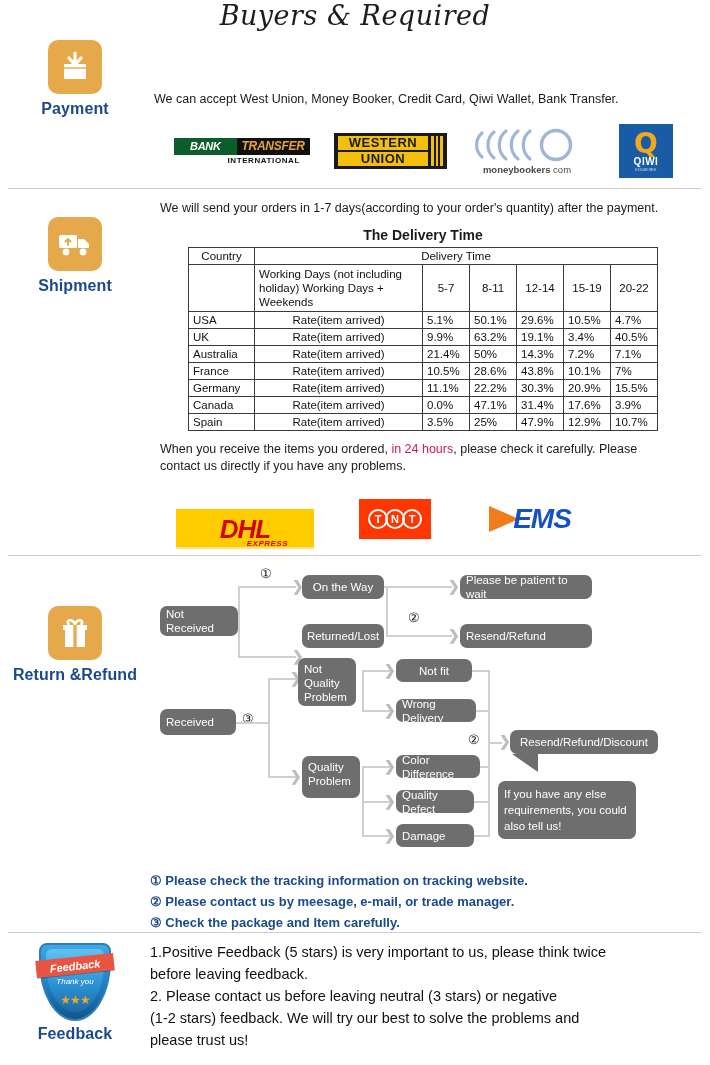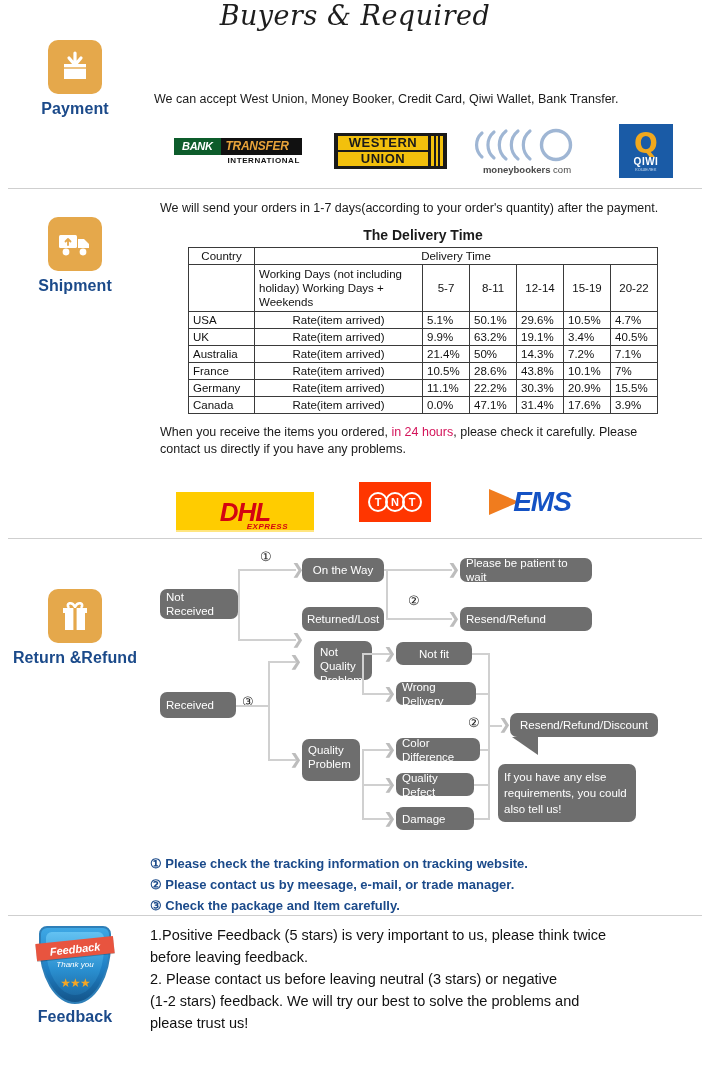--- a/index.html
+++ b/index.html
@@ -53,21 +53,21 @@
   .logo-row {
     display: flex; align-items: center; gap: 0;
     margin-top: 18px; margin-left: 8px;
   }
   .logo-slot { display: flex; align-items: center; justify-content: center; }
 
   
   .bt { width: 128px; }
   .bt-top { display: flex; height: 17px; }
   .bt-green { background: #0d5c2b; color: #ffffff; font-size: 11px; font-weight: bold;
-    display:flex; align-items:center; padding: 0 8px; font-style: italic; letter-spacing:-.3px;}
+    display:flex; align-items:center; padding: 0 16px; font-style: italic; letter-spacing:-.3px;}
   .bt-black { background: #111111; color: #e8a33a; font-size: 12px; font-weight: bold;
     display:flex; align-items:center; padding: 0 5px; font-style: italic; flex:1; letter-spacing:-.3px;}
   .bt-sub { text-align: right; font-size: 8px; font-weight: bold; letter-spacing: .6px;
     color:#111; margin-top:1px; padding-right:2px; }
 
   
   .wu { background: #1a1a1a; width: 113px; height: 36px; padding: 3px 4px;
         display:flex; align-items:center; gap:3px; }
   .wu-txt { flex:1; }
   .wu-l1, .wu-l2 { background: #f2c00c; color:#1a1a1a; font-weight:bold; font-size:13px;
@@ -382,20 +382,29 @@
           </tr>
           <tr>
             <td>Canada</td>
             <td class="rate-cell">Rate(item arrived)</td>
             <td>0.0%</td>
             <td>47.1%</td>
             <td>31.4%</td>
             <td>17.6%</td>
             <td>3.9%</td>
           </tr>
+          <tr>
+            <td>Spain</td>
+            <td class="rate-cell">Rate(item arrived)</td>
+            <td>3.5%</td>
+            <td>25%</td>
+            <td>47.9%</td>
+            <td>12.9%</td>
+            <td>10.7%</td>
+          </tr>
         </tbody>
       </table>
 
       <div class="recv-note"><span>When you receive the items you ordered, </span><span class="red">in 24 hours</span><span>, please check it carefully. Please contact us directly if you have any problems.</span></div>
 
       <div class="carrier-row">
         <div class="carrier-slot" style="width:170px;">
           <div class="dhl">
             <div class="dhl-stripes">
               <svg width="138" height="5">
@@ -474,21 +483,21 @@
       <div class="fbox" style="left:10px; top:143px; width:76px; height:26px;">Received</div>
       <div class="circnum" style="left:92px; top:145px;">③</div>
 
       <div class="fline h" style="left:86px; top:156px; width:34px;"></div>
       <div class="fline v" style="left:118px; top:112px; height:100px;"></div>
       <div class="fline h" style="left:118px; top:112px; width:28px;"></div>
       <div class="fline h" style="left:118px; top:210px; width:28px;"></div>
       <div class="farrow" style="left:140px; top:107px;">❯</div>
       <div class="farrow" style="left:140px; top:205px;">❯</div>
 
-      <div class="fbox" style="left:164px; top:92px; width:58px; height:39px; align-items:flex-start; padding-top:4px;">Not
+      <div class="fbox" style="left:148px; top:92px; width:58px; height:48px; align-items:flex-start; padding-top:4px;">Not
 Quality
 Problem</div>
       <div class="fbox" style="left:152px; top:190px; width:58px; height:42px; align-items:flex-start; padding-top:4px;">Quality
 Problem</div>
 
       <div class="fline v" style="left:212px; top:104px; height:42px;"></div>
       <div class="fline h" style="left:212px; top:104px; width:28px;"></div>
       <div class="fline h" style="left:212px; top:144px; width:28px;"></div>
       <div class="farrow" style="left:234px; top:99px;">❯</div>
       <div class="farrow" style="left:234px; top:139px;">❯</div>

